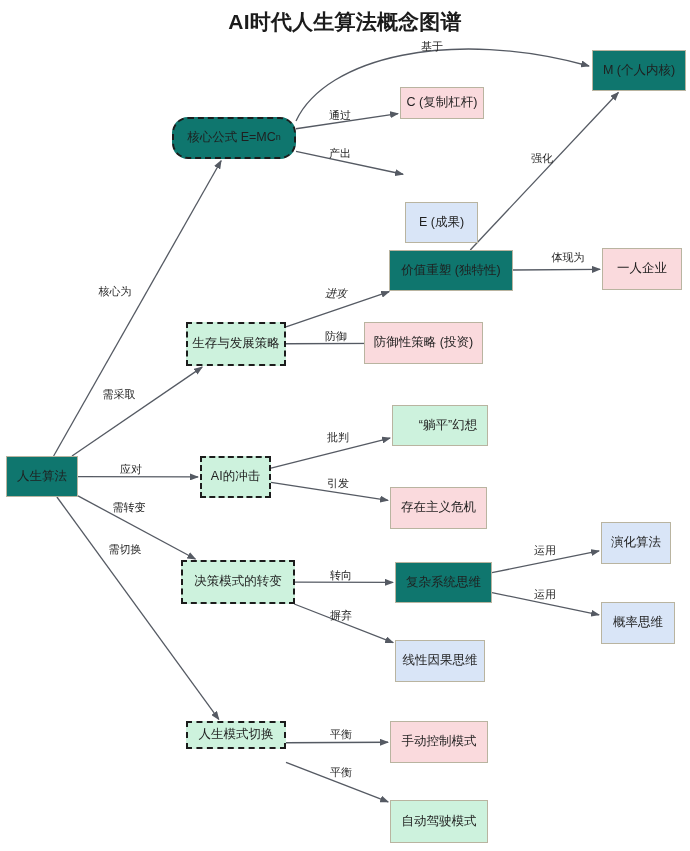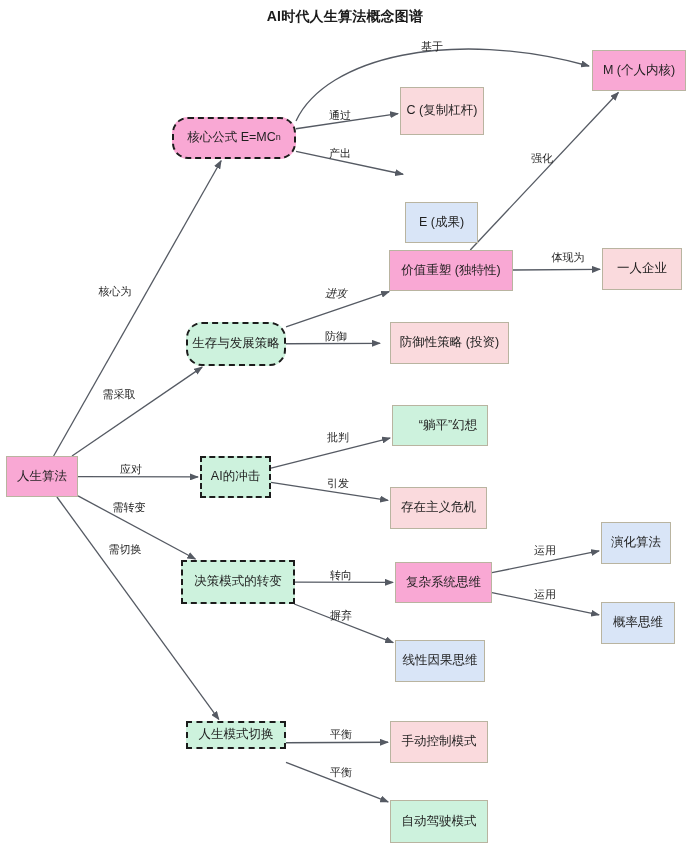--- a/index.html
+++ b/index.html
@@ -18,21 +18,21 @@
     position: relative;
     width: 690px;
     height: 851px;
   }
   #diagram-title {
     position: absolute;
     left: 0;
     top: 8px;
     width: 690px;
     text-align: center;
-    font-size: 14px;
+    font-size: 21px;
     font-weight: bold;
     color: #1b1b1b;
     letter-spacing: 0.2px;
   }
   svg#graph-canvas {
     position: absolute;
     left: 0;
     top: 0;
     width: 690px;
     height: 851px;
@@ -48,21 +48,21 @@
     color: #1f1f1f;
     line-height: 1.25;
     padding: 2px 4px;
   }
   .node-box.solid {
     border: 1px solid #b9b4a0;
   }
   .node-box.dashed {
     border: 2px dashed #1c1c1c;
   }
-  .fill-yellow { background: #f9a8d4; border-color: #d8cb93; }
+  .fill-yellow { background: #0f766e; border-color: #d8cb93; }
   .fill-pink   { background: #fadadd; border-color: #e8c2c6; }
   .fill-blue   { background: #d9e5f7; border-color: #bcd0ec; }
   .fill-green  { background: #cdf2dd; border-color: #a9dcc2; }
   .node-box.dashed.fill-yellow,
   .node-box.dashed.fill-green { border-color: #1c1c1c; }
   .edge-label {
     position: absolute;
     font-size: 11px;
     color: #1f1f1f;
     background: transparent;
@@ -113,36 +113,36 @@
       <div class="node-box solid fill-yellow" style="left: 6px; top: 456px; width: 72px; height: 41px;">
         <span>人生算法</span>
       </div>
       <div class="node-box dashed fill-yellow" style="left: 172px; top: 117px; width: 124px; height: 42px; border-radius: 16px;">
         <span>核心公式 E=MC</span>
         <span class="sup">n</span>
       </div>
       <div class="node-box solid fill-yellow" style="left: 592px; top: 50px; width: 94px; height: 41px;">
         <span>M (个人内核)</span>
       </div>
-      <div class="node-box solid fill-pink" style="left: 400px; top: 87px; width: 84px; height: 48px;">
+      <div class="node-box solid fill-pink" style="left: 400px; top: 87px; width: 84px; height: 32px;">
         <span>C (复制杠杆)</span>
       </div>
       <div class="node-box solid fill-blue" style="left: 405px; top: 162px; width: 73px; height: 41px; margin-top: 40px;">
         <span>E (成果)</span>
       </div>
       <div class="node-box solid fill-yellow" style="left: 389px; top: 250px; width: 124px; height: 41px;">
         <span>价值重塑 (独特性)</span>
       </div>
       <div class="node-box solid fill-pink" style="left: 602px; top: 248px; width: 80px; height: 42px;">
         <span>一人企业</span>
       </div>
-      <div class="node-box dashed fill-green" style="left: 186px; top: 322px; width: 100px; height: 44px; border-radius: 16px;">
+      <div class="node-box dashed fill-green" style="left: 186px; top: 322px; width: 100px; height: 44px;">
         <span>生存与发展策略</span>
       </div>
-      <div class="node-box solid fill-pink" style="left: 390px; top: 322px; width: 119px; height: 42px;">
+      <div class="node-box solid fill-pink" style="left: 364px; top: 322px; width: 119px; height: 42px;">
         <span>防御性策略 (投资)</span>
       </div>
       <div class="node-box dashed fill-green" style="left: 200px; top: 456px; width: 71px; height: 42px;">
         <span>AI的冲击</span>
       </div>
       <div class="node-box solid fill-green" style="left: 392px; top: 405px; width: 96px; height: 41px; padding-left: 20px;">
         <span>“躺平”幻想</span>
       </div>
       <div class="node-box solid fill-pink" style="left: 390px; top: 487px; width: 97px; height: 42px;">
         <span>存在主义危机</span>

